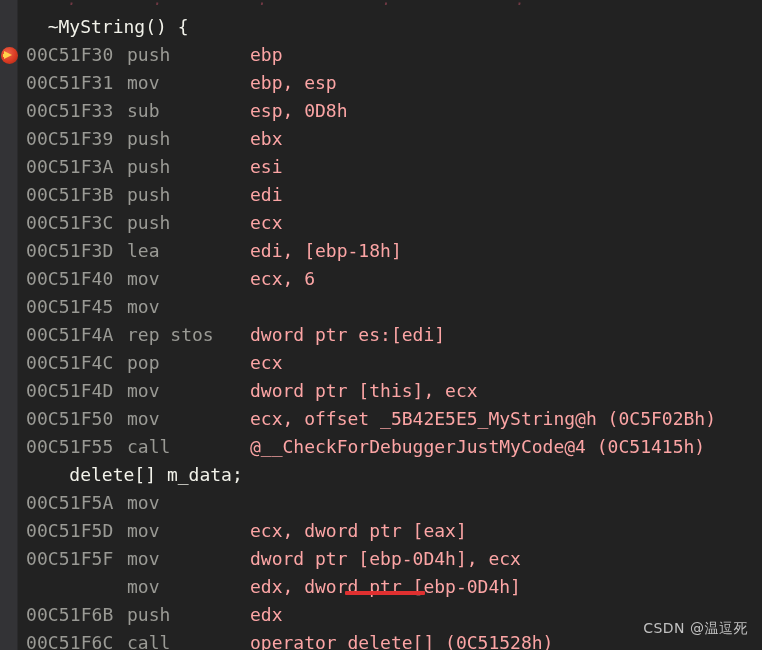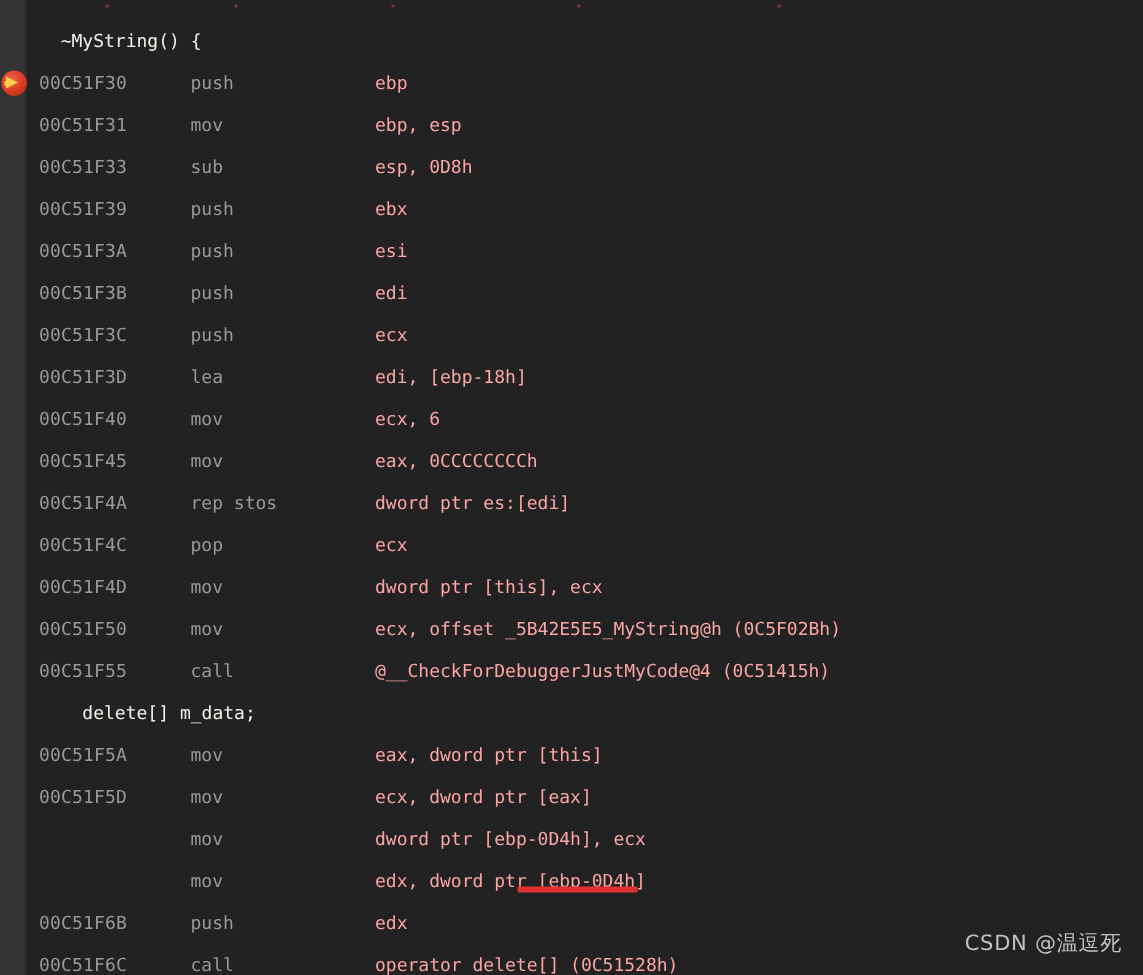--- a/index.html
+++ b/index.html
@@ -69,21 +69,21 @@
     left: 0;
     top: 13px;
     width: 762px;
     z-index: 2;
   }
   .line {
     position: relative;
     height: 28px;
     line-height: 28px;
     white-space: pre;
-    font-size: 12px;
+    font-size: 18px;
   }
 
   
   .addr {
     position: absolute;
     left: 26px;
     color: #9a9a95;
     letter-spacing: 0.1px;
     text-align: right;
   }
@@ -189,30 +189,30 @@
       <div class="line"><span class="srcline">  ~MyString() {</span></div>
       <div class="line"><span class="addr">00C51F30</span><span class="mnem">push</span><span class="ops">ebp</span></div>
       <div class="line"><span class="addr">00C51F31</span><span class="mnem">mov</span><span class="ops">ebp, esp</span></div>
       <div class="line"><span class="addr">00C51F33</span><span class="mnem">sub</span><span class="ops">esp, 0D8h</span></div>
       <div class="line"><span class="addr">00C51F39</span><span class="mnem">push</span><span class="ops">ebx</span></div>
       <div class="line"><span class="addr">00C51F3A</span><span class="mnem">push</span><span class="ops">esi</span></div>
       <div class="line"><span class="addr">00C51F3B</span><span class="mnem">push</span><span class="ops">edi</span></div>
       <div class="line"><span class="addr">00C51F3C</span><span class="mnem">push</span><span class="ops">ecx</span></div>
       <div class="line"><span class="addr">00C51F3D</span><span class="mnem">lea</span><span class="ops">edi, [ebp-18h]</span></div>
       <div class="line"><span class="addr">00C51F40</span><span class="mnem">mov</span><span class="ops">ecx, 6</span></div>
-      <div class="line"><span class="addr">00C51F45</span><span class="mnem">mov</span><span class="ops">eax, 0CCCCCCCCh</span></div>
+      <div class="line"><span class="addr">00C51F45</span><span class="mnem">mov</span></div>
       <div class="line"><span class="addr">00C51F4A</span><span class="mnem">rep stos</span><span class="ops">dword ptr es:[edi]</span></div>
       <div class="line"><span class="addr">00C51F4C</span><span class="mnem">pop</span><span class="ops">ecx</span></div>
       <div class="line"><span class="addr">00C51F4D</span><span class="mnem">mov</span><span class="ops">dword ptr [this], ecx</span></div>
       <div class="line"><span class="addr">00C51F50</span><span class="mnem">mov</span><span class="ops">ecx, offset _5B42E5E5_MyString@h (0C5F02Bh)</span></div>
       <div class="line"><span class="addr">00C51F55</span><span class="mnem">call</span><span class="ops">@__CheckForDebuggerJustMyCode@4 (0C51415h)</span></div>
       <div class="line"><span class="srcline">    delete[] m_data;</span></div>
-      <div class="line"><span class="addr">00C51F5A</span><span class="mnem">mov</span><span class="ops">eax, dword ptr [this]</span></div>
+      <div class="line"><span class="addr">00C51F5A</span><span class="mnem">mov</span></div>
       <div class="line"><span class="addr">00C51F5D</span><span class="mnem">mov</span><span class="ops">ecx, dword ptr [eax]</span></div>
-      <div class="line"><span class="mnem">mov</span><span class="ops">dword ptr [ebp-0D4h], ecx</span></div>
+      <div class="line"><span class="addr">00C51F5F</span><span class="mnem">mov</span><span class="ops">dword ptr [ebp-0D4h], ecx</span></div>
       <div class="line"><span class="mnem">mov</span><span class="ops">edx, dword ptr [ebp-0D4h]</span></div>
       <div class="line"><span class="addr">00C51F6B</span><span class="mnem">push</span><span class="ops">edx</span></div>
       <div class="line"><span class="addr">00C51F6C</span><span class="mnem">call</span><span class="ops">operator delete[] (0C51528h)</span></div>
     </div>
 
   <div class="annot-underline" id="annot" style="left: 345px; top: 591px; width: 80px;"></div>
 
   <div class="bp-marker" id="bp-marker" style="top: 46.5px;">
     <div class="bp-dot"></div>
     <div class="bp-arrow-tail"></div>

